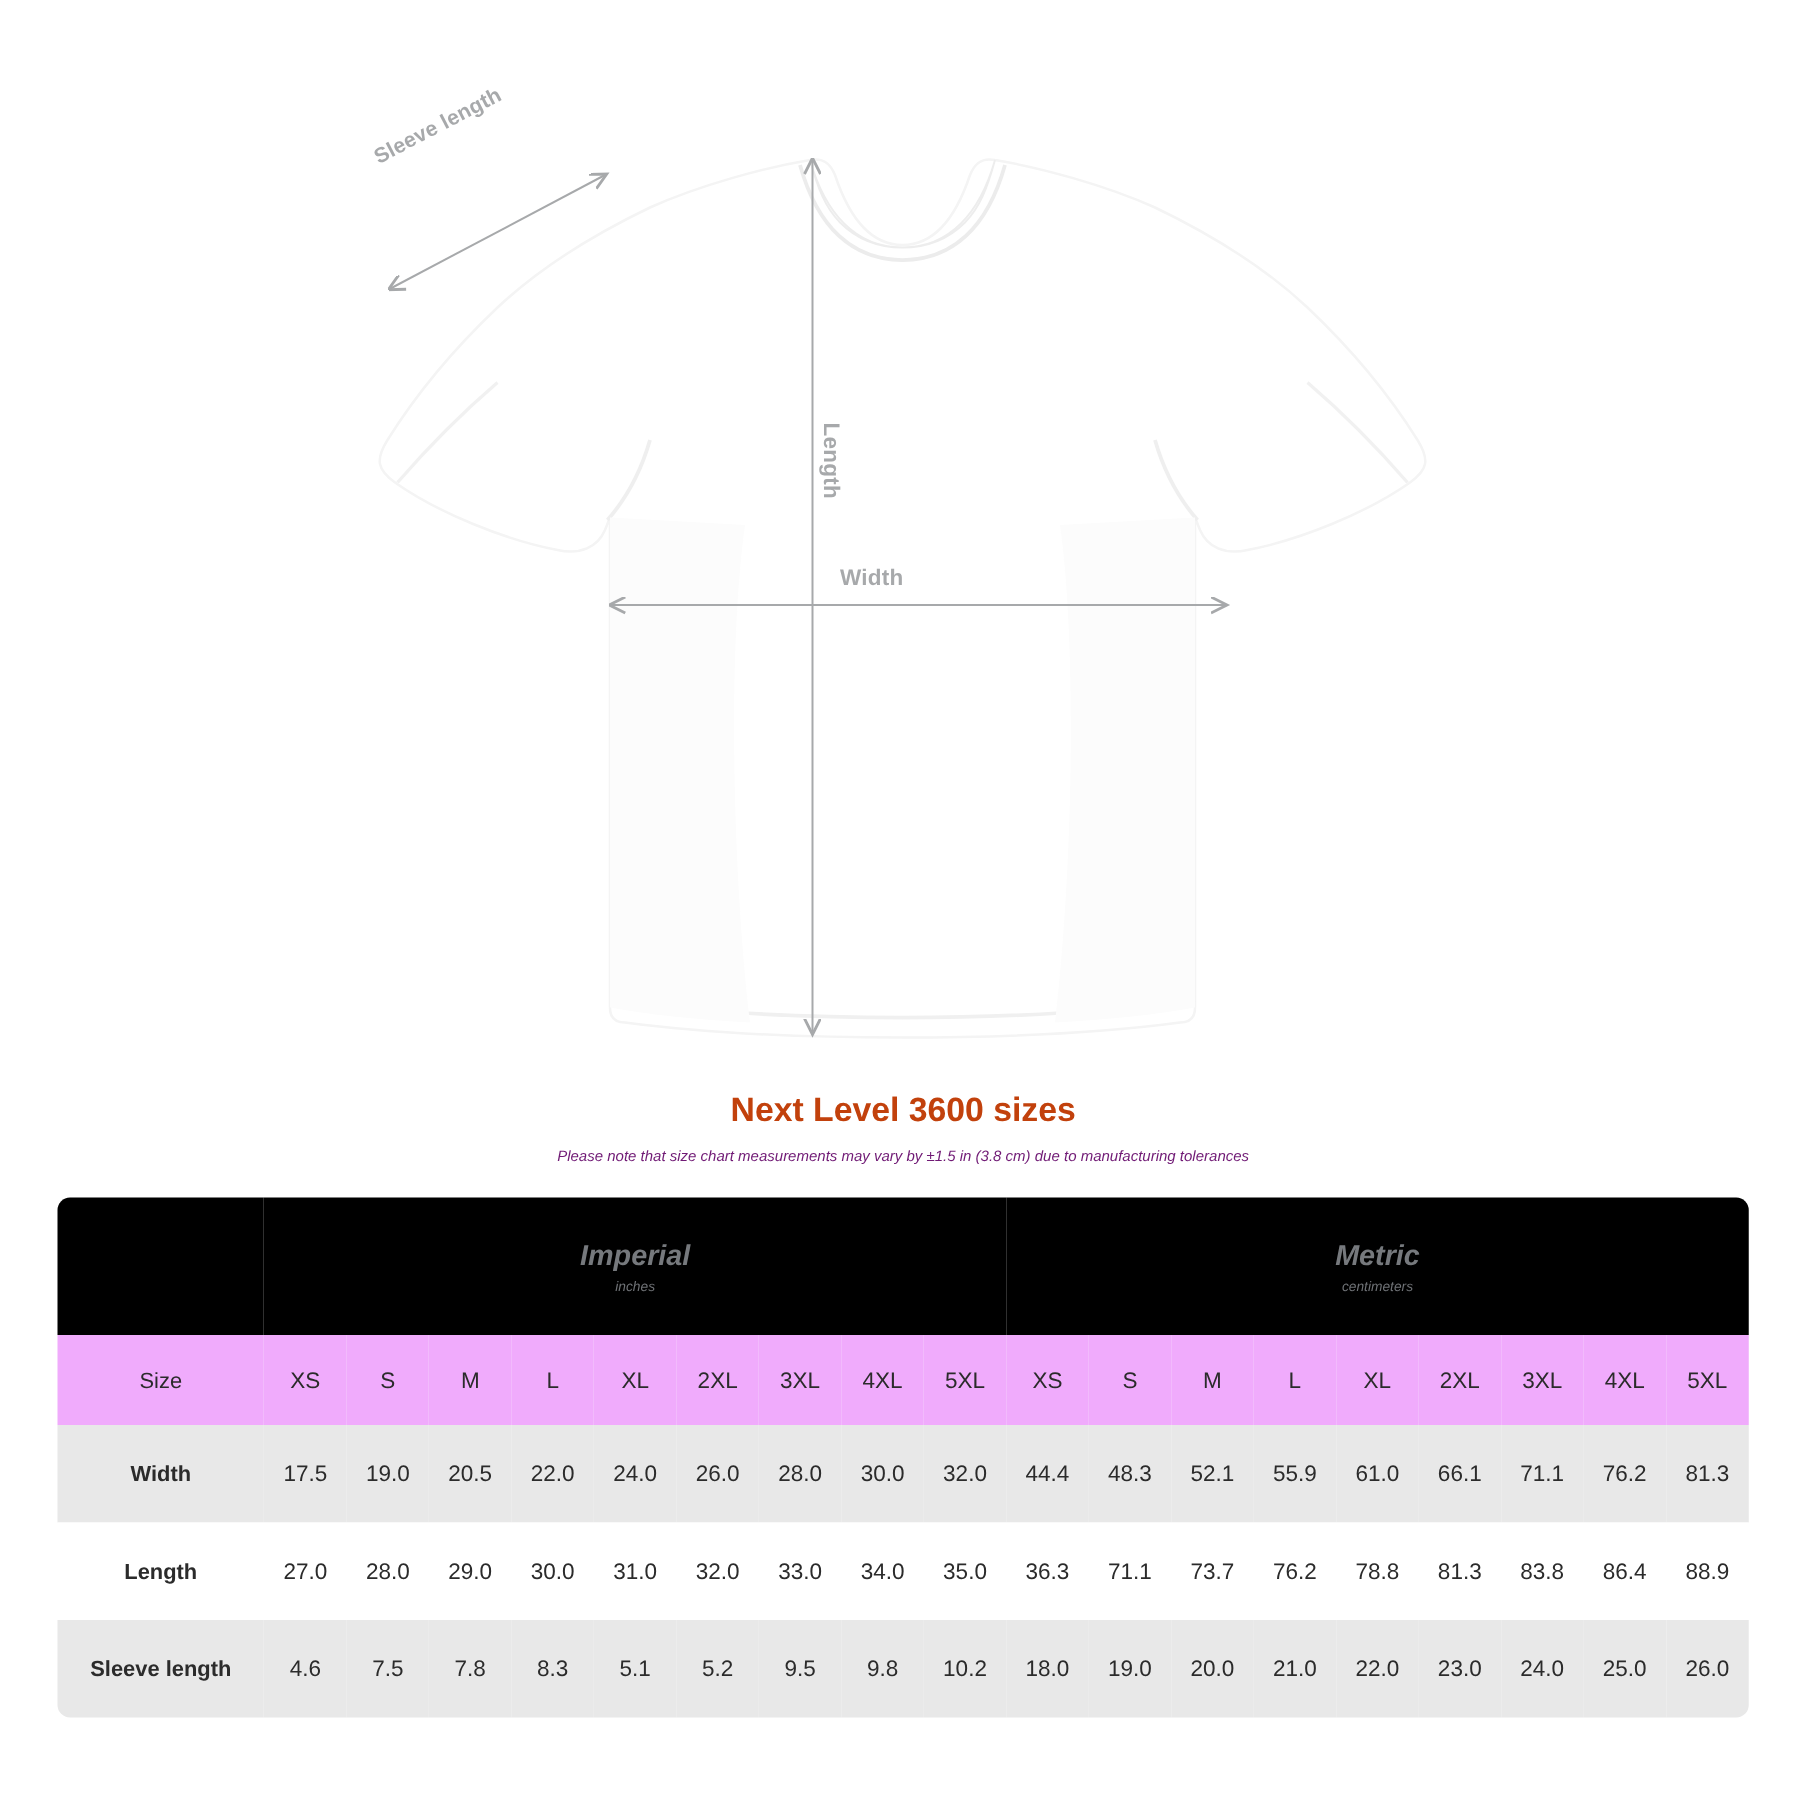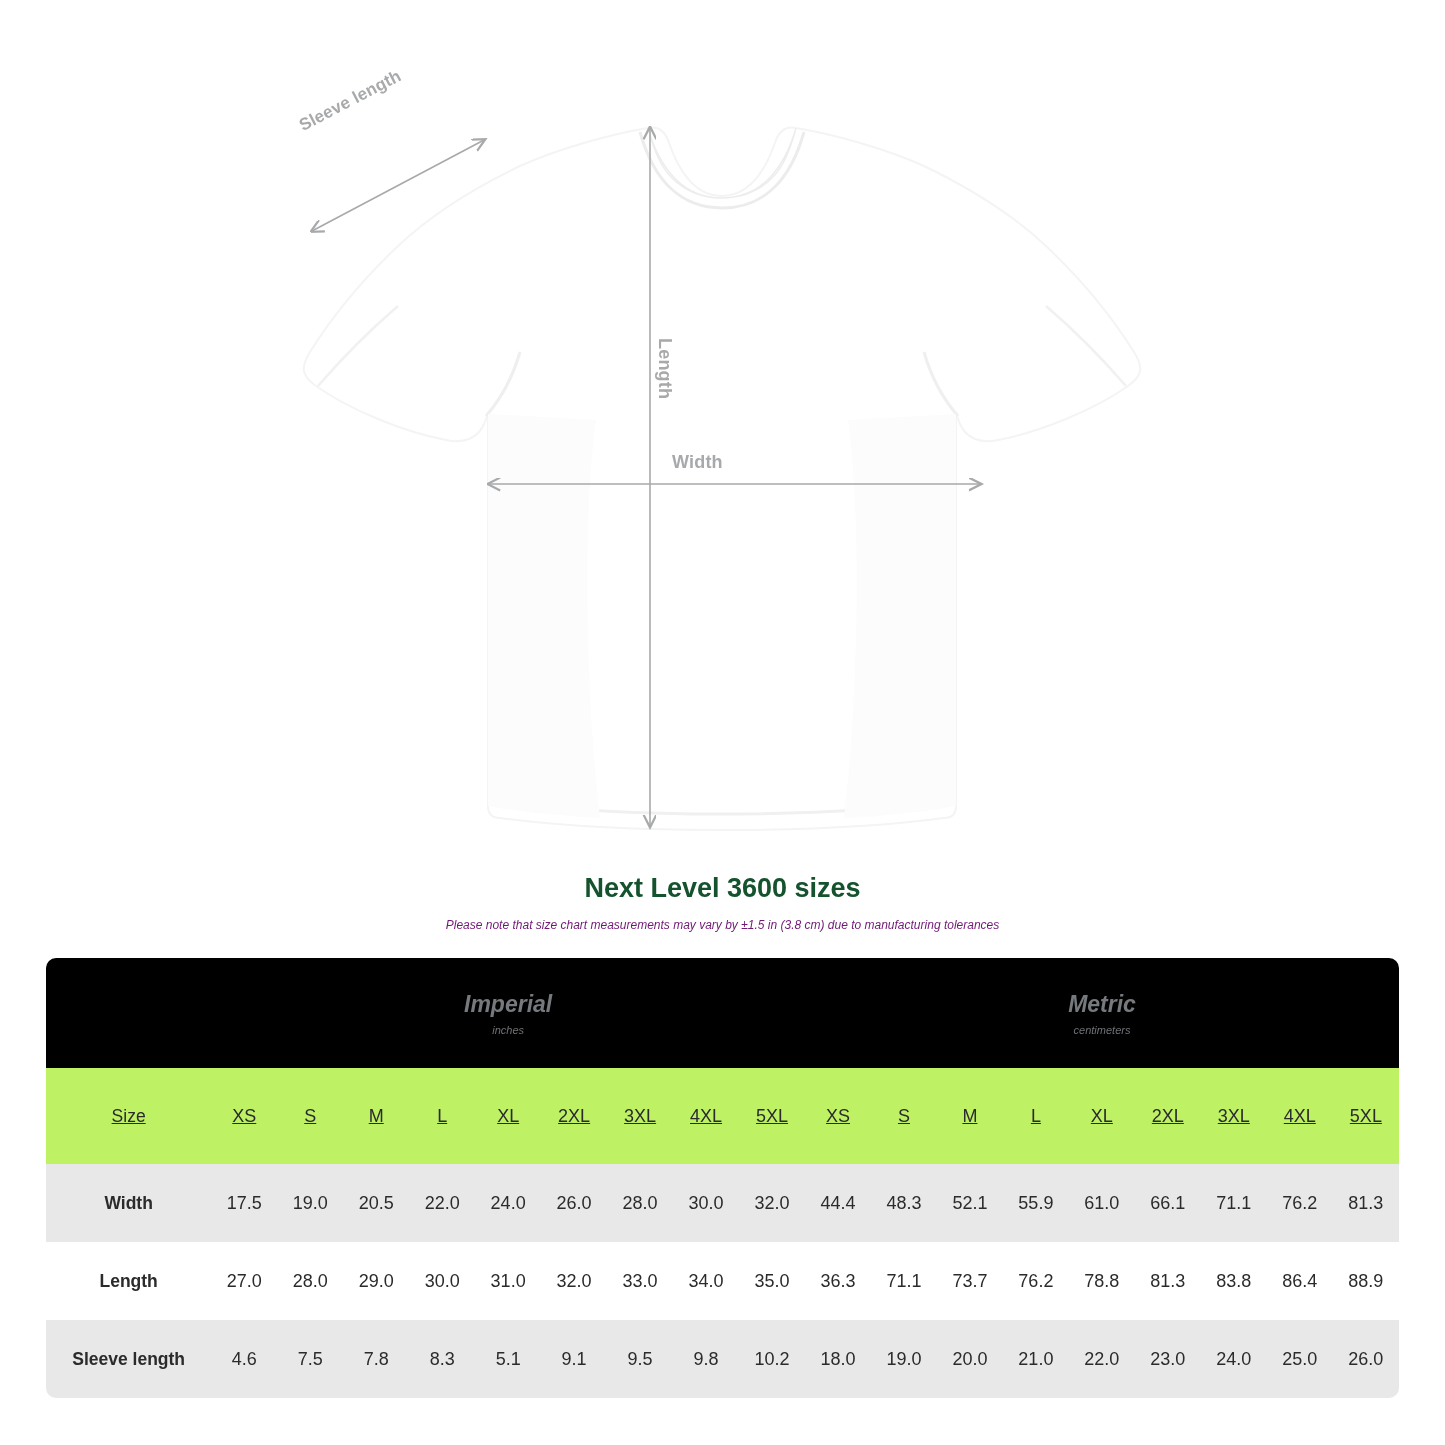--- a/index.html
+++ b/index.html
@@ -55,21 +55,21 @@
   }
 
   
   .titles {
     text-align: center;
     margin-top: 18px;
   }
   .chart-title {
     font-size: 27px;
     font-weight: bold;
-    color: #14532d;
+    color: #c2410c;
     margin: 1px;
   }
   .chart-note {
     font-size: 12px;
     font-style: italic;
     color: #701a75;
     margin: 14px 0 0 0;
   }
 
   
@@ -105,27 +105,26 @@
   }
   .sys-unit {
     font-size: 11px;
     font-style: italic;
     color: #6f7276;
     margin-top: 6px;
   }
 
   
   .size-row td {
-    height: 96px;
-    background: #bef264;
+    height: 72px;
+    background: #f0abfc;
     font-size: 18px;
     font-weight: bold;
     color: #2b2b2b;
     vertical-align: middle;
-    text-decoration: underline;
   }
   .size-row td.rowhead { font-size: 17.5px; }
 
   
   .data-row td {
     height: 78px;
     font-size: 18px;
     color: #2b2b2b;
     vertical-align: middle;
   }
@@ -322,21 +321,21 @@
       <td class="last">88.9</td>
     </tr>
 
     <tr class="data-row shaded last-row">
       <td class="rowhead first">Sleeve length</td>
       <td>4.6</td>
       <td>7.5</td>
       <td>7.8</td>
       <td>8.3</td>
       <td>5.1</td>
-      <td>9.1</td>
+      <td>5.2</td>
       <td>9.5</td>
       <td>9.8</td>
       <td>10.2</td>
       <td>18.0</td>
       <td>19.0</td>
       <td>20.0</td>
       <td>21.0</td>
       <td>22.0</td>
       <td>23.0</td>
       <td>24.0</td>

